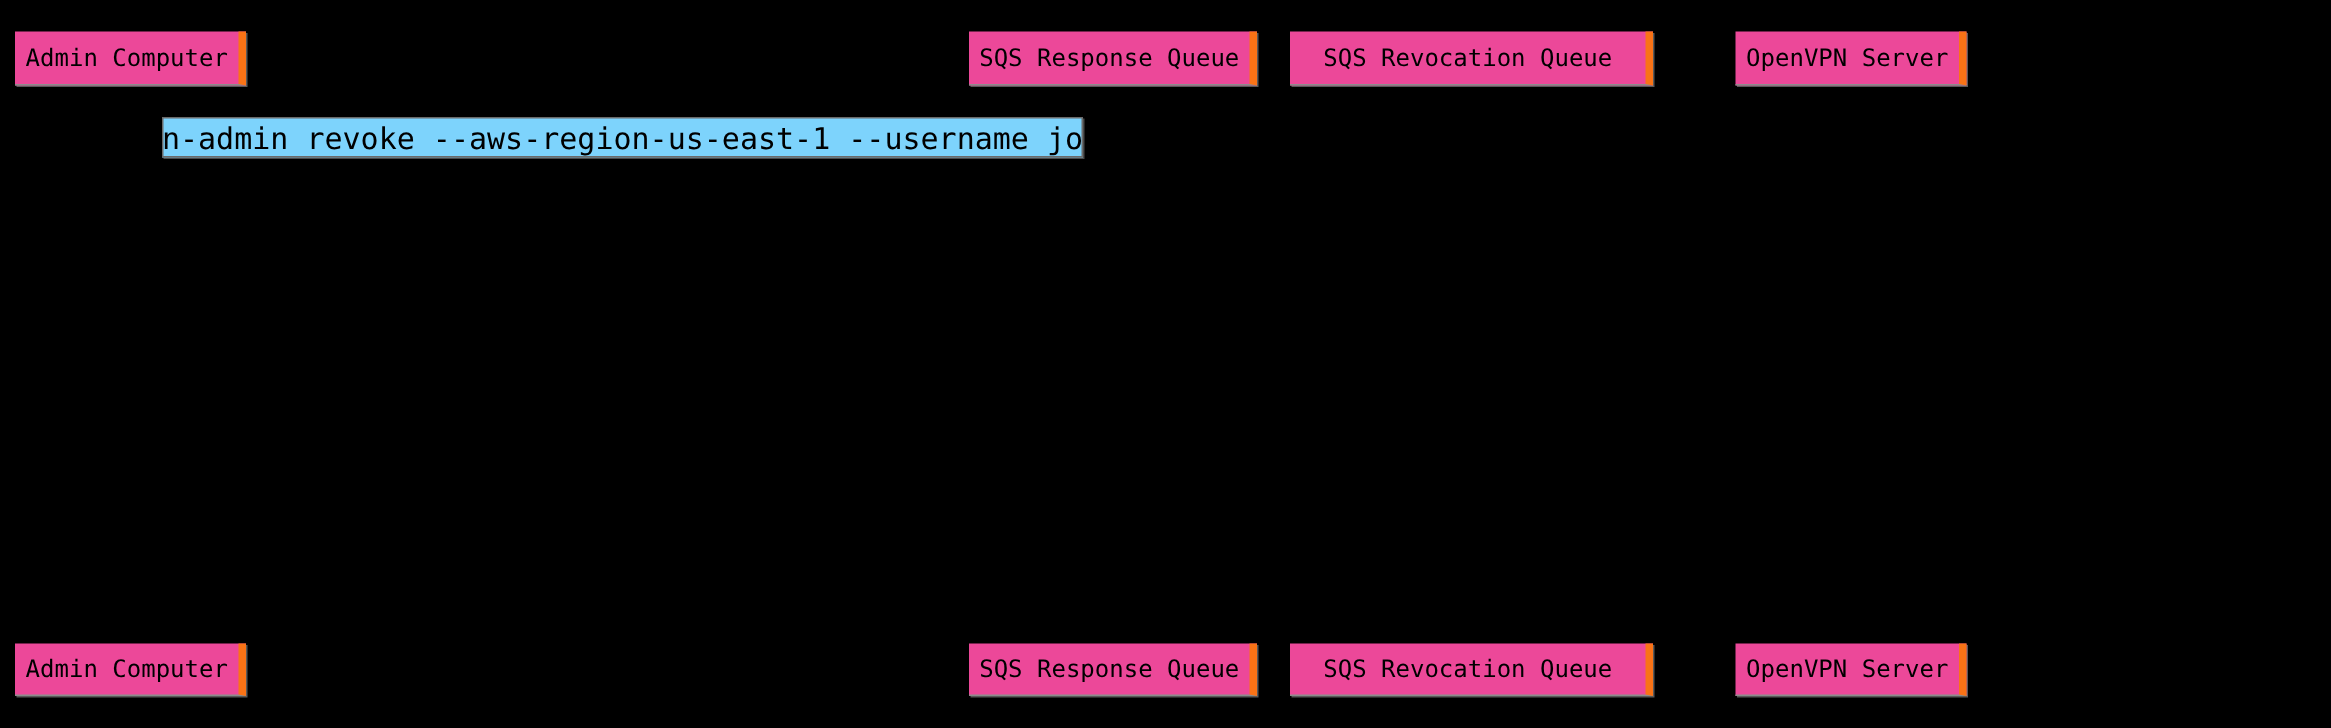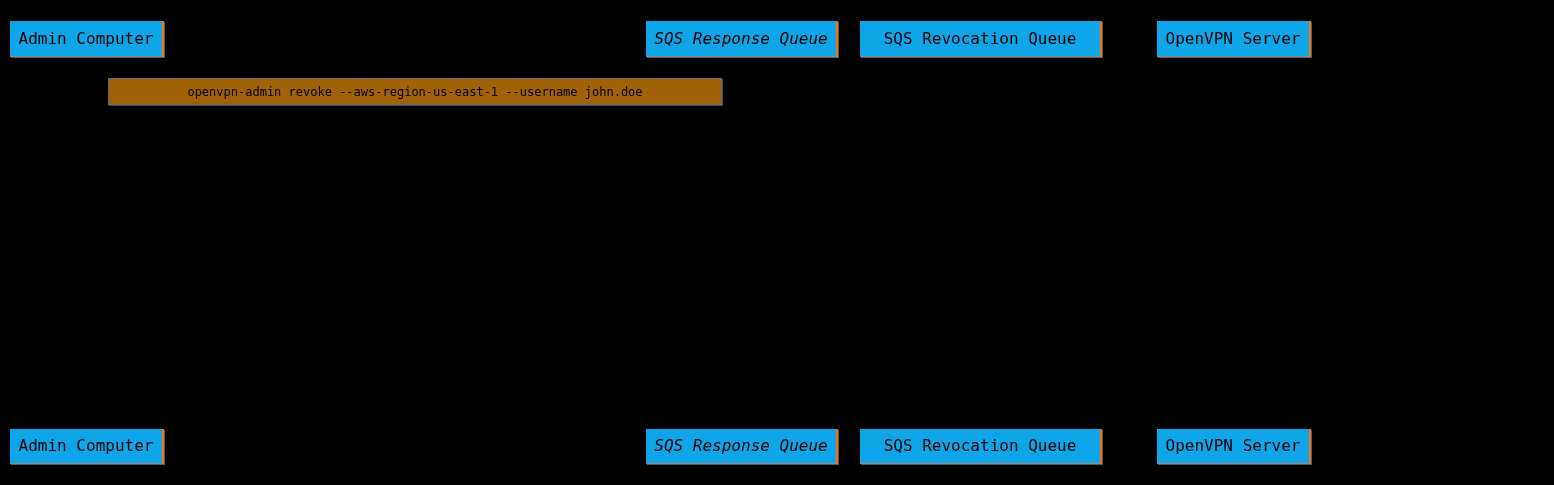--- a/index.html
+++ b/index.html
@@ -11,48 +11,48 @@
     position: relative;
     width: 1554px;
     height: 485px;
     background: #000000;
     overflow: hidden;
     font-family: "DejaVu Sans Mono", monospace;
   }
   .actor-box {
     position: absolute;
     box-sizing: border-box;
-    background: #0ea5e9;
+    background: #ec4899;
     color: #000000;
     font-size: 16px;
     line-height: 1;
     display: flex;
     align-items: center;
     justify-content: center;
     white-space: nowrap;
-    border-right: 2px solid #f97316;
+    border-right: 5px solid #f97316;
     border-bottom: 1px solid #8c8c8c;
     box-shadow: 1px 1px 0 #5a5a5a;
   }
   .row-top    { top: 21px;  height: 36px; }
   .row-bottom { top: 429px; height: 35px; }
   .pos-admin      { left: 10px;   width: 154px; }
-  .pos-response   { left: 646px;  width: 192px; font-style: italic; }
+  .pos-response   { left: 646px;  width: 192px; }
   .pos-revocation { left: 860px;  width: 242px; }
   .pos-openvpn    { left: 1157px; width: 154px; }
   .message-label {
     position: absolute;
     box-sizing: border-box;
     left: 108px;
     top: 78px;
     width: 614px;
     height: 27px;
-    background: #a16207;
+    background: #7dd3fc;
     color: #000000;
-    font-size: 12px;
+    font-size: 20px;
     line-height: 1;
     display: flex;
     align-items: center;
     justify-content: center;
     white-space: nowrap;
     border: 1px solid #6b6b6b;
     box-shadow: 1px 1px 0 #4a4a4a;
   }
 </style>
 </head>

